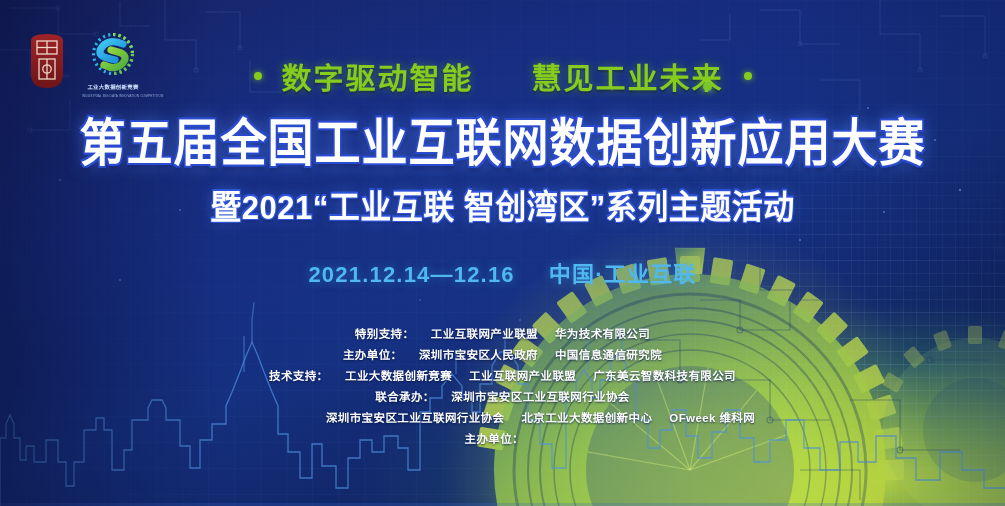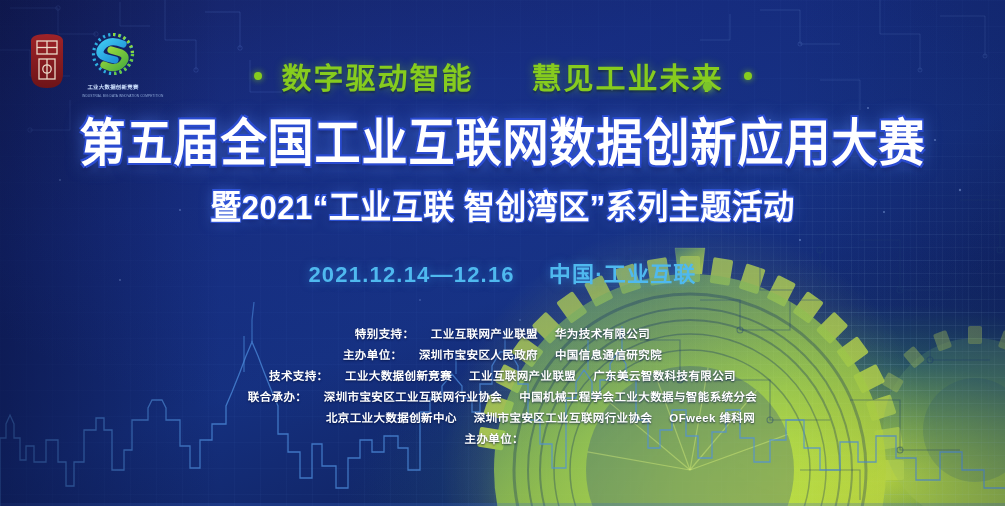--- a/index.html
+++ b/index.html
@@ -573,28 +573,27 @@
         <span class="org-vals">
           <span>工业大数据创新竞赛</span>
           <span>工业互联网产业联盟</span>
           <span>广东美云智数科技有限公司</span>
         </span>
       </div>
       <div class="org-row">
         <span class="org-label">联合承办：</span>
         <span class="org-vals">
           <span>深圳市宝安区工业互联网行业协会</span>
-          <span>中国机械工程学会工业大数据与智能系统分会</span>
         </span>
       </div>
       <div class="org-row">
         <span class="org-label org-indent">主办单位：</span>
         <span class="org-vals">
+          <span>深圳市宝安区工业互联网行业协会</span>
           <span>北京工业大数据创新中心</span>
-          <span>深圳市宝安区工业互联网行业协会</span>
           <span>OFweek 维科网</span>
         </span>
       </div>
       <div class="org-row">
         <span class="org-label">主办单位：</span>
       </div>
     </div>
 
 </div>
 

